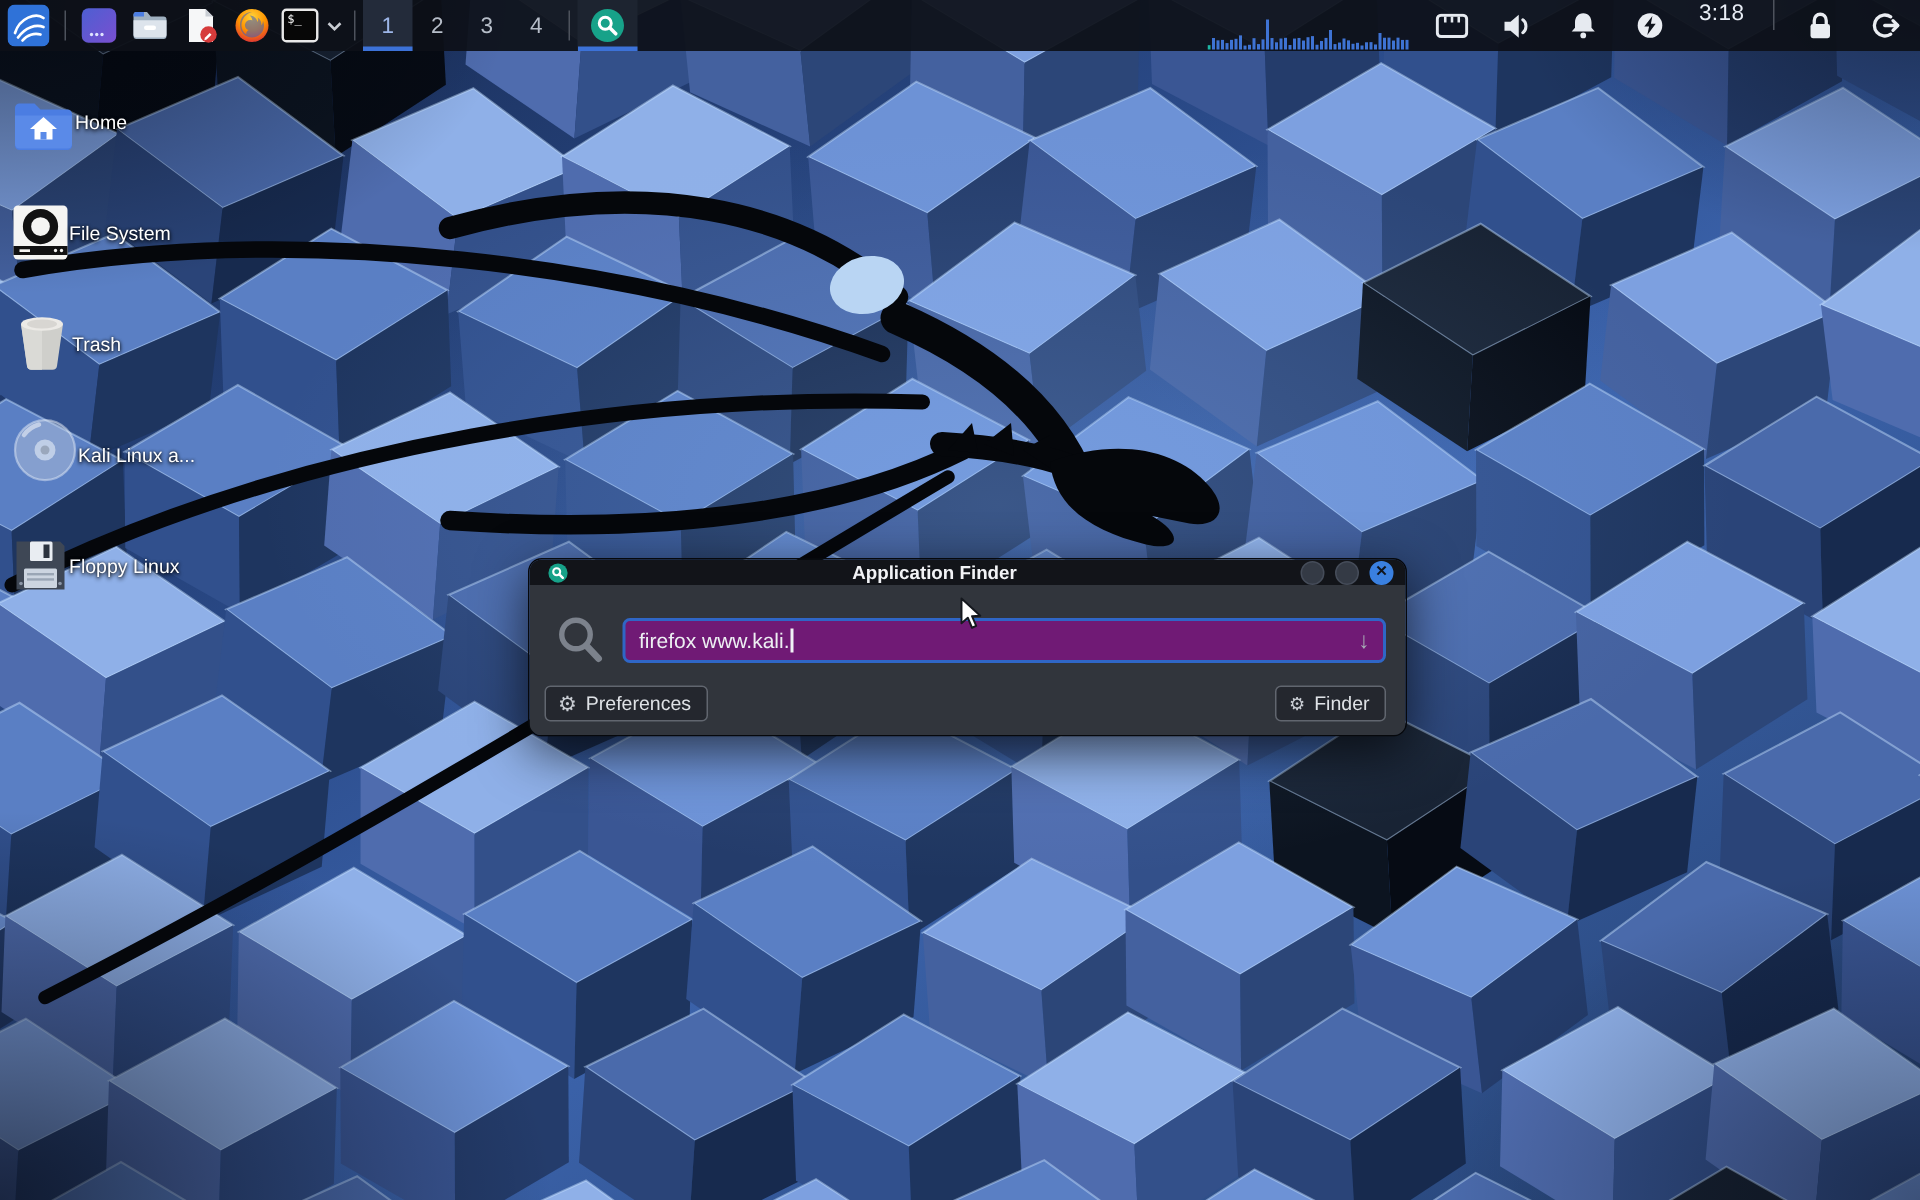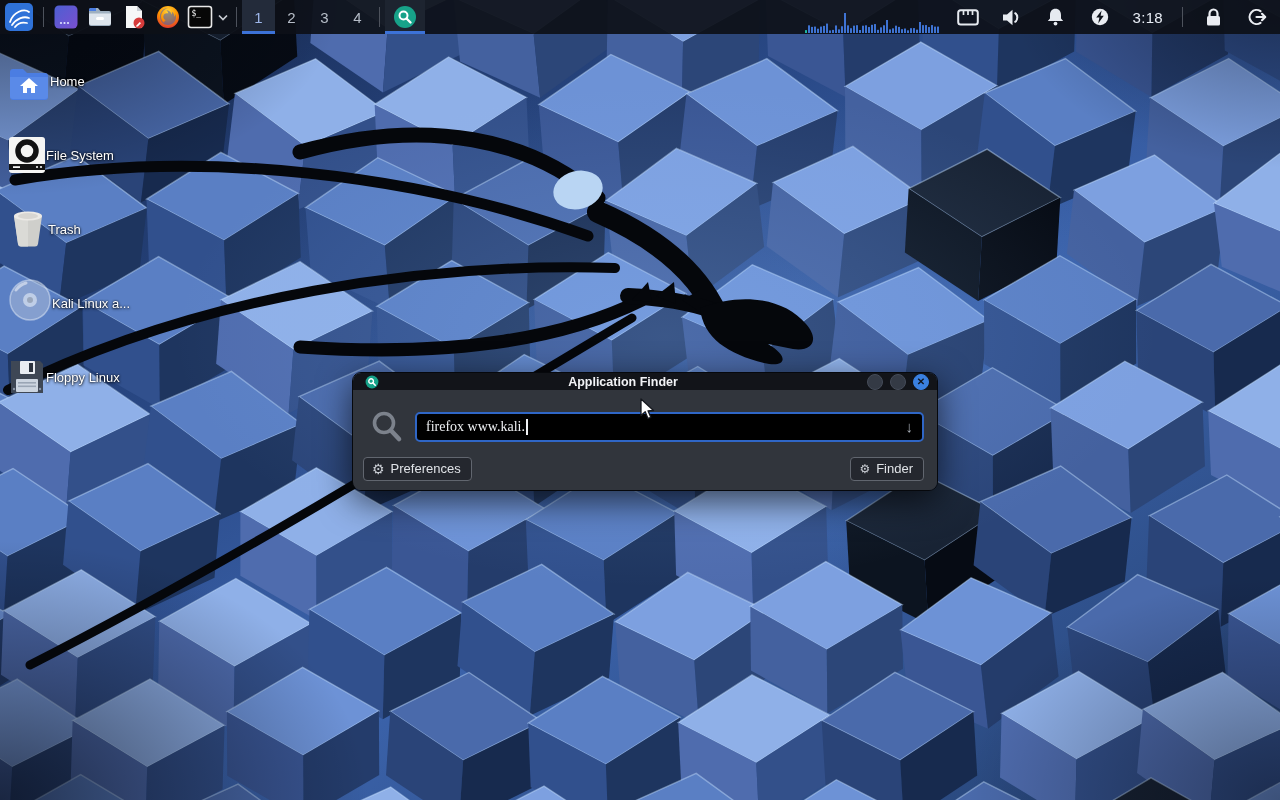--- a/index.html
+++ b/index.html
@@ -26,21 +26,21 @@
     color:#dfe3ea; }
   .p-sep { width:1px; height:20px; background:#4d525c; margin:0 5px; flex:0 0 auto; }
   .p-btn { height:34px; display:flex; align-items:center; justify-content:center;
     flex:0 0 auto; cursor:default; }
   .launcher { width:34px; }
   .kali-btn { width:38px; }
   .ws-btn { width:33px; font-size:15px; color:#b6bdc8; }
   .ws-btn.active { background:#232b3a; color:#9db6e8;
     box-shadow:inset 0 -3px 0 0 #3c72d8; }
   .task-btn { width:40px; background:#1d2430; box-shadow:inset 0 -3px 0 0 #3c72d8; }
-  .p-right { display:flex; align-items:center; gap:6px; margin-left:auto; }
+  .p-right { display:flex; align-items:flex-start; gap:6px; margin-left:auto; }
   .tray-icn { width:22px; height:34px; display:flex; align-items:center;
     justify-content:center; margin:0 8px; flex:0 0 auto; }
   .clock { font-size:15px; color:#e8edf5; margin:0 8px; letter-spacing:0.3px; }
 
   
   .dicons { position:absolute; left:8px; top:56px; width:104px; z-index:10; }
   .dicon { width:104px; display:flex; flex-direction:row; align-items:center;
     margin-bottom:30px; cursor:default; }
   .dicon .art { height:44px; display:flex; align-items:flex-end; justify-content:center; }
   .dicon .lbl { margin-top:6px; font-size:13px; color:#ffffff; white-space:nowrap;
@@ -57,23 +57,23 @@
     color:#f2f3f6; }
   .wbtns { display:flex; align-items:center; gap:7px; flex:0 0 auto; }
   .wbtn { width:16px; height:16px; border-radius:50%; background:#343a45;
     border:1px solid #454c59; }
   .wbtn.close { background:#3a80e0; border-color:#3a80e0; color:#10141c;
     font-size:10px; font-weight:bold; display:flex; align-items:center;
     justify-content:center; line-height:1; }
   .dbody { background:#31353c; padding:20px 13px 9px 8px; }
   .srow { display:flex; align-items:center; }
   .big-search { flex:0 0 auto; margin:0 12px 0 10px; }
-  .sinput { flex:1; height:30px; background:#000000; border:2px solid #2f66c6;
+  .sinput { flex:1; height:30px; background:#701a75; border:2px solid #2f66c6;
     border-radius:5px; display:flex; align-items:center; padding:0 9px;
-    font-size:14px; color:#edeff2;font-family:Liberation Serif, serif; }
+    font-size:14px; color:#edeff2; }
   .sinput .val { white-space:pre; }
   .caret { display:inline-block; width:1.5px; height:16px; background:#f0f2f5;
     margin-left:1px; }
   .drop-arrow { margin-left:auto; color:#a7adb6; font-size:15px; }
   .brow { display:flex; justify-content:space-between; margin-top:13px;
     padding-left:2px; }
   .gbtn { display:flex; align-items:center; gap:6px; background:#24272e;
     border:1px solid #61666f; border-radius:4px; padding:3px 10px 4px 8px;
     font-size:13px; color:#dfe2e6; cursor:default; }
   .gbtn .gear { font-size:14px; color:#c9cdd3; line-height:1; }

